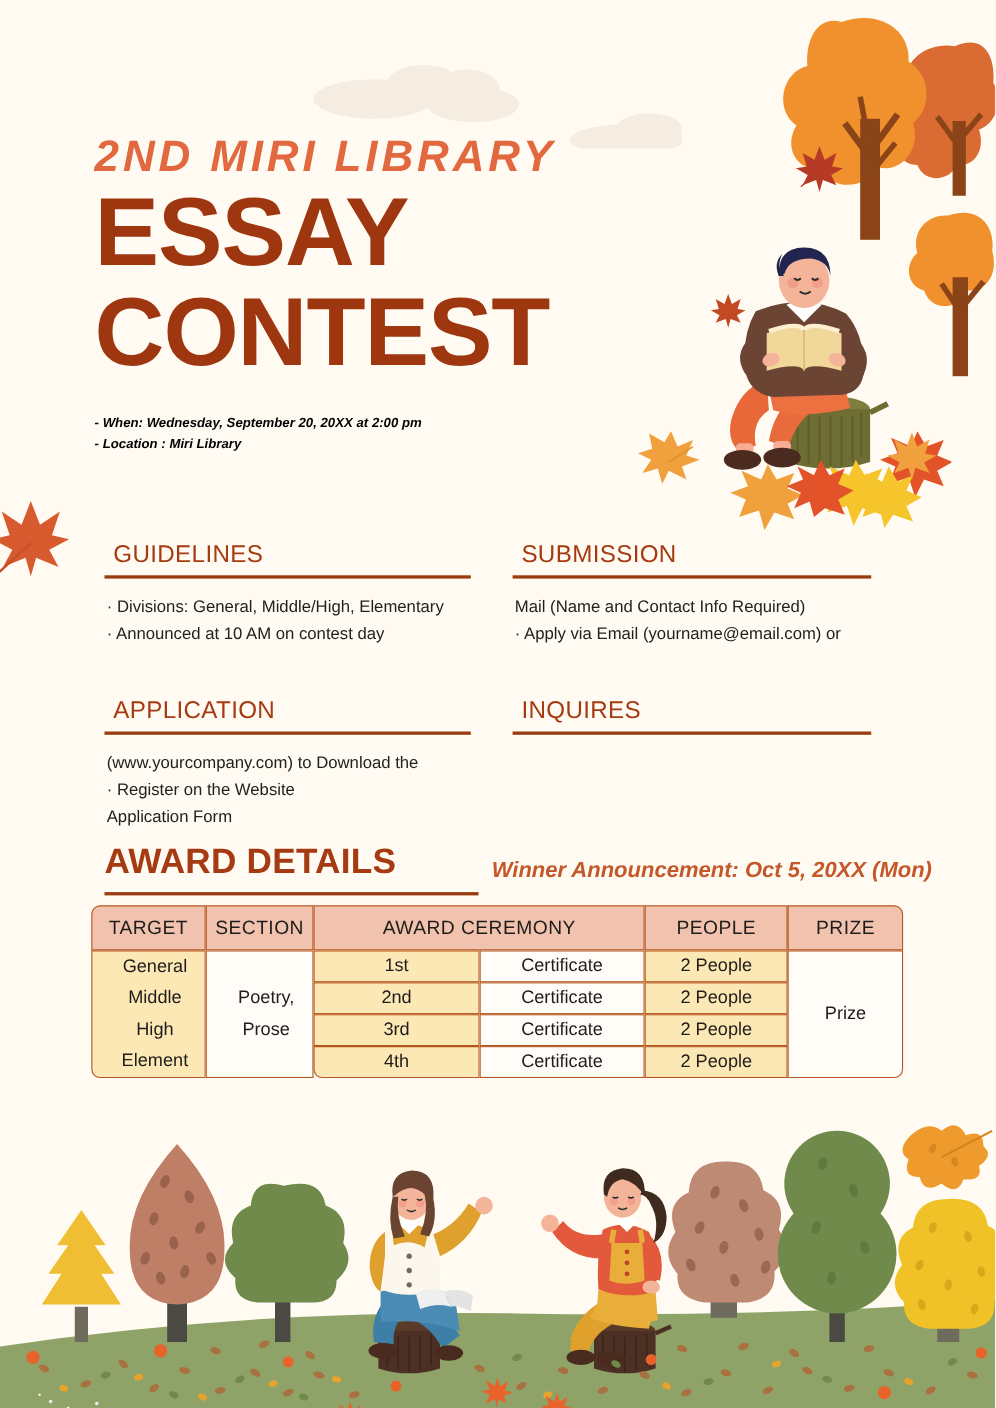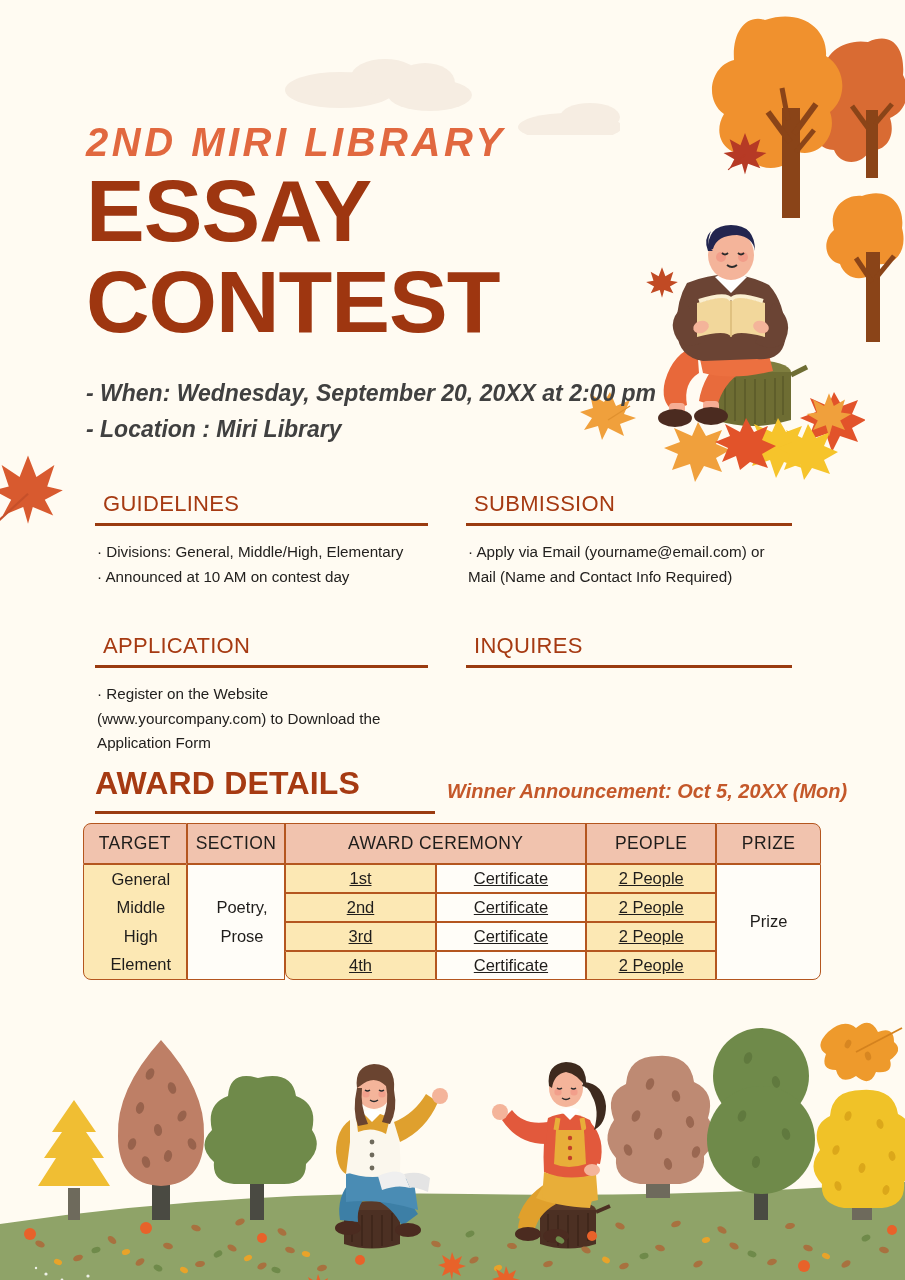--- a/index.html
+++ b/index.html
@@ -39,24 +39,24 @@
     font-size:88px;
     font-weight:700;
     color:#9E3610;
     line-height:0.97;
     letter-spacing:-1px;
     margin-top:6px;
   }
 
   .meta {
     margin-top:30px;
-    font-size:23px;
+    font-size:12px;
     font-style:italic;
     font-weight:600;
-    color:#404040;
+    color:#000000;
     line-height:1.58;
     white-space:nowrap;
   }
 
   
   .infoblock { position:absolute; }
 
   .sec-title {
     font-size:22px;
     font-weight:400;
@@ -111,21 +111,21 @@
     background:#FFFDF8;
     padding:0;
   }
   .tbl .hdr {
     background:#F1C3AE;
     font-size:17.5px;
     height:41px;
     letter-spacing:0.4px;
   }
   .cream { background:#FCE8B4 !important; }
-  .tbl .rowcell { height:18px;text-decoration:underline; }
+  .tbl .rowcell { height:18px; }
   .tbl .tallcell { font-size:16.5px; line-height:1.72;padding-left:12px; }
 
   .rt  { border-top-left-radius:8px; }
   .rt2 { border-top-right-radius:8px; }
   .rb  { border-bottom-left-radius:8px; }
   .rb2 { border-bottom-right-radius:8px; }
 </style>
 </head>
 <body>
 
@@ -281,31 +281,31 @@
     <div class="sec-body">
       <div>· Divisions: General, Middle/High, Elementary</div>
       <div>· Announced at 10 AM on contest day</div>
     </div>
   </div>
 
   <div class="infoblock" style="left:466px; top:492px; width:326px;">
     <div class="sec-title">SUBMISSION</div>
     <div class="sec-rule"></div>
     <div class="sec-body">
+      <div>Mail (Name and Contact Info Required)</div>
       <div>· Apply via Email (yourname@email.com) or</div>
-      <div>Mail (Name and Contact Info Required)</div>
     </div>
   </div>
 
   <div class="infoblock" style="left:95px; top:634px; width:333px;">
     <div class="sec-title">APPLICATION</div>
     <div class="sec-rule"></div>
     <div class="sec-body">
+      <div>(www.yourcompany.com) to Download the</div>
       <div>· Register on the Website</div>
-      <div>(www.yourcompany.com) to Download the</div>
       <div>Application Form</div>
     </div>
   </div>
 
   <div class="infoblock" style="left:466px; top:634px; width:326px;">
     <div class="sec-title">INQUIRES</div>
     <div class="sec-rule"></div>
     <div class="sec-body">
     </div>
   </div>

